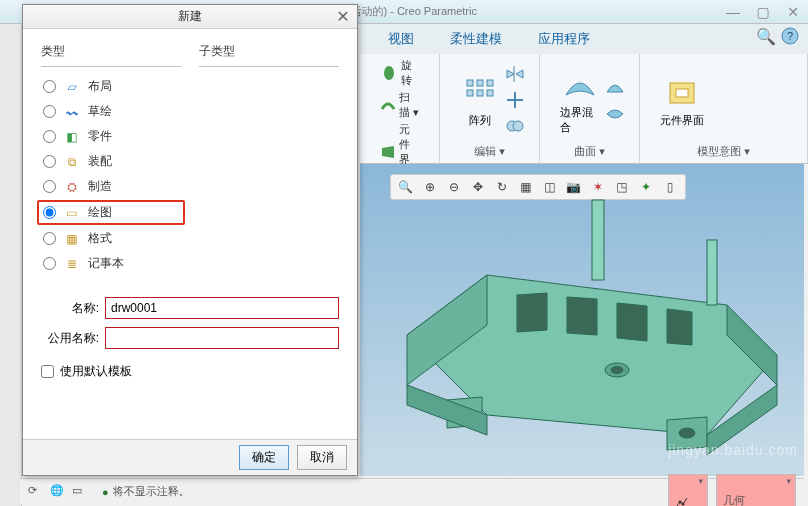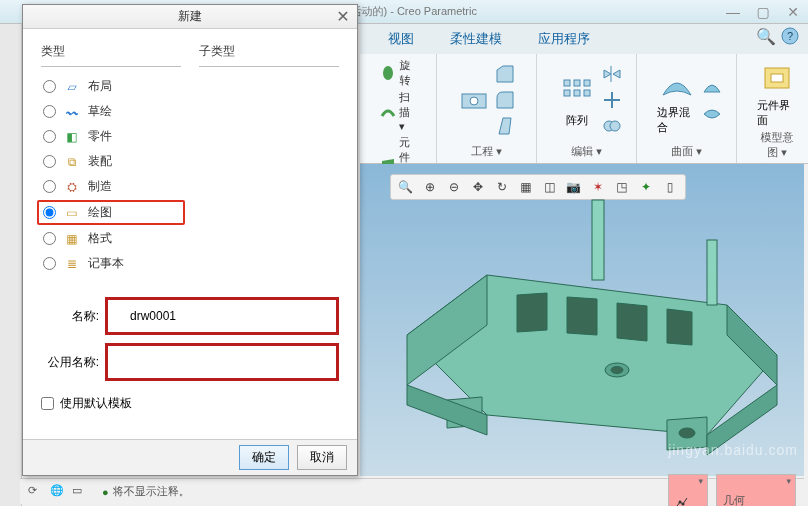--- a/index.html
+++ b/index.html
@@ -55,21 +55,21 @@
   .col-hdr { font-size: 12px; color: #333; border-bottom: 1px solid #c0c0c0; padding-bottom: 6px; margin-bottom: 10px; }
   .type-list { display: flex; flex-direction: column; gap: 6px; }
   .type-item { display: flex; align-items: center; gap: 8px; font-size: 12px; color: #333; padding: 1px 2px; }
   .type-item input[type=radio] { width: 13px; height: 13px; }
   .type-icon { width: 16px; height: 16px; display: inline-flex; align-items: center; justify-content: center; }
   .type-item.hl { border: 2px solid #e03020; border-radius: 2px; padding: 2px 4px; margin: -2px -4px; }
   
   .form-rows { margin-top: 24px; display: flex; flex-direction: column; gap: 8px; justify-content: space-between; }
   .form-row { display: flex; align-items: center; gap: 6px; font-size: 12px; }
   .form-row label { width: 58px; text-align: right; }
-  .form-row .txt { flex: 1; border: 3px solid #b91c1c; padding: 3px 22px; font-size: 12px; height: 38px; }
+  .form-row .txt { flex: 1; border: 1px solid #b91c1c; padding: 3px 5px; font-size: 12px; height: 22px; }
   .chk-row { margin-top: 14px; display: flex; align-items: center; gap: 6px; font-size: 12px; }
   
   .dialog-footer { position: absolute; bottom: 0; left: 0; right: 0; height: 36px; background: #f2f2f2; border-top: 1px solid #ccc; display: flex; justify-content: flex-end; align-items: center; gap: 8px; padding-right: 10px; }
   .dlg-btn { min-width: 50px; padding: 3px 12px; font-size: 12px; background: linear-gradient(#fdfdfd,#ececec); border: 1px solid #aaa; }
   .dlg-btn.primary { border: 1px solid #5a9bd4; background: linear-gradient(#f0f7fd,#d6e8f7); }
   
   .watermark { position: absolute; bottom: 18px; right: 6px; color: rgba(255,255,255,0.55); font-size: 14px; letter-spacing: 1px; pointer-events: none; }
   
   
   .leftstrip { position: absolute; top: 0; left: 0; width: 22px; height: 100%; background: #e8e8e8; border-right: 1px solid #ccc; }
@@ -127,48 +127,20 @@
             <svg width="16" height="16">
               <path d="M2 4 L14 2 L14 14 L2 12 Z" fill="#4aa050"></path>
             </svg>
           </span>
         <span>元件界面</span>
       </div>
     </div>
     <div class="ribbon-group-label">形状 ▾</div>
   </div>
 
-  <div class="ribbon-group" style="width:100px">
-    <div class="ribbon-group-items">
-      <div class="big-icon">
-          <svg width="32" height="32">
-            <rect x="4" y="10" width="24" height="14" fill="#b8d8e8" stroke="#4a8ab0"></rect>
-            <circle cx="16" cy="17" r="4" fill="#fff" stroke="#4a8ab0"></circle>
-          </svg>
-        </div>
-      <div style="display:flex;flex-direction:column;gap:4px">
-        <div class="ribbon-icon">
-            <svg width="20" height="20">
-              <path d="M2 18 L2 6 L8 2 L18 2 L18 18 Z" fill="#b8d8e8" stroke="#4a8ab0"></path>
-            </svg>
-          </div>
-        <div class="ribbon-icon">
-            <svg width="20" height="20">
-              <path d="M2 18 L2 8 Q2 2 8 2 L18 2 L18 18 Z" fill="#b8d8e8" stroke="#4a8ab0"></path>
-            </svg>
-          </div>
-        <div class="ribbon-icon">
-            <svg width="20" height="20">
-              <path d="M4 18 L8 2 L16 2 L14 18 Z" fill="#b8d8e8" stroke="#4a8ab0"></path>
-            </svg>
-          </div>
-      </div>
-    </div>
-    <div class="ribbon-group-label">工程 ▾</div>
-  </div>
 
   <div class="ribbon-group" style="width:100px">
     <div class="ribbon-group-items">
       <div style="display:flex;flex-direction:column;align-items:center">
         <div class="big-icon">
             <svg width="32" height="32">
               <rect x="3" y="3" width="6" height="6" fill="#b8d8e8" stroke="#4a8ab0"></rect>
               <rect x="13" y="3" width="6" height="6" fill="#b8d8e8" stroke="#4a8ab0"></rect>
               <rect x="23" y="3" width="6" height="6" fill="#b8d8e8" stroke="#4a8ab0"></rect>
               <rect x="3" y="13" width="6" height="6" fill="#b8d8e8" stroke="#4a8ab0"></rect>

